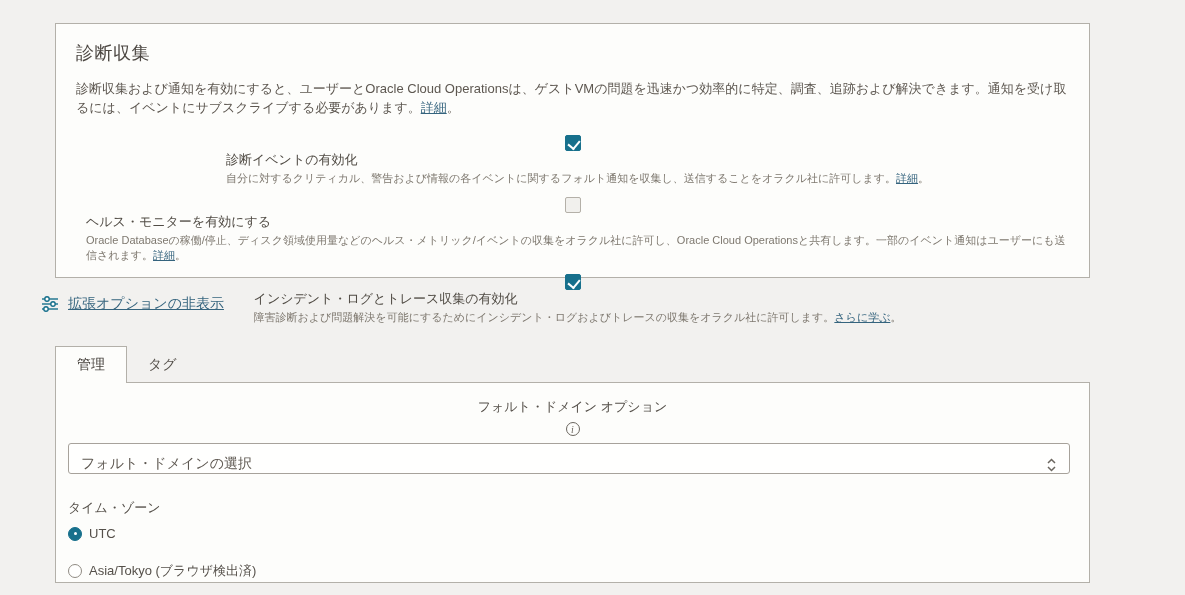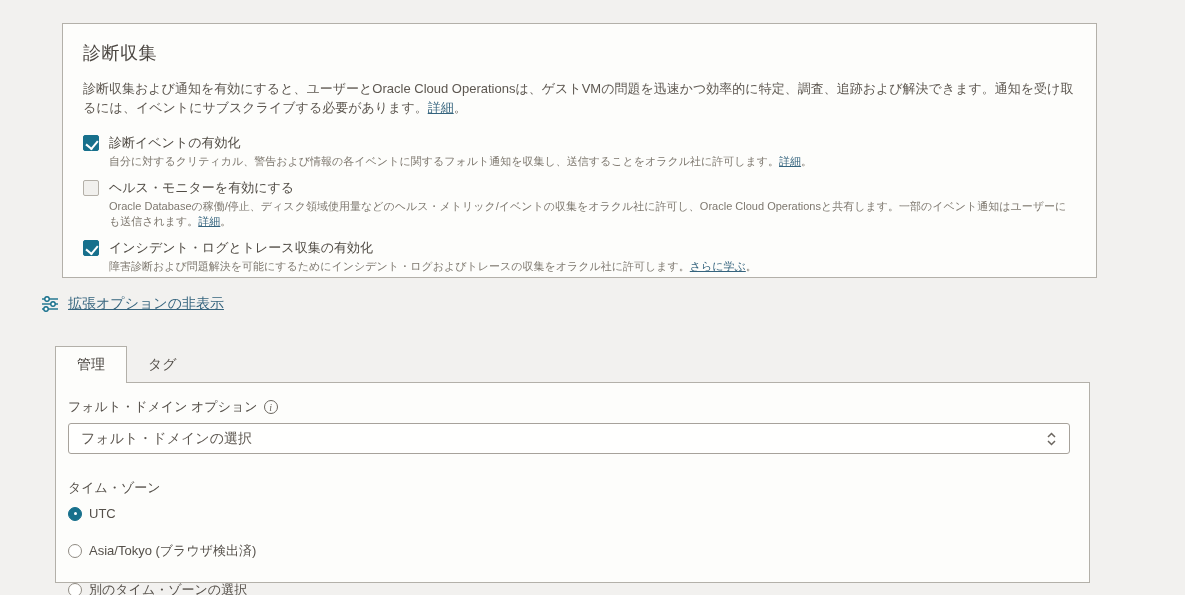--- a/index.html
+++ b/index.html
@@ -18,25 +18,25 @@
     position:relative;
   }
   .panel{
     position:absolute;
     left:55px;
     width:1035px;
     background:var(--panel_bg);
     border:1px solid var(--panel_border);
   }
   
-  .diag-panel{top:23px;height:255px;padding:17px 20px;margin-left:7px;}
+  .diag-panel{top:23px;height:255px;padding:17px 20px;}
   .diag-title{font-size:18px;font-weight:400;color:#4c4742;letter-spacing:.5px;}
   .diag-desc{margin-top:14px;font-size:13px;line-height:19px;color:#5d5750;max-width:1000px;}
   .check-list{margin-top:17px;display:flex;flex-direction:column;gap:10px;}
-  .check-row{display:flex;align-items:flex-start;}
+  .check-row{display:flex;align-items:center;flex-direction:column;}
   .checkbox{
     flex:0 0 auto;width:16px;height:16px;margin-top:1px;border-radius:2px;
     border:1px solid #b4b0a8;background:#f1f0ed;position:relative;cursor:pointer;
   }
   .checkbox.on{background:var(--accent);border-color:var(--accent);}
   .checkbox.on::after{
     content:"";position:absolute;left:4px;top:1.5px;width:6px;height:9px;
     border:solid #fff;border-width:0 2px 2px 0;transform:rotate(40deg);
   }
   .check-body{margin-left:10px;}
@@ -54,31 +54,31 @@
     font-size:14px;color:#55504a;cursor:pointer;
   }
   .tab.active{
     background:var(--panel_bg);
     border:1px solid var(--panel_border);
     border-bottom:none;
     color:#47423d;
   }
   
   .mgmt-panel{top:382px;height:201px;padding:15px 12px;z-index:1;}
-  .field-label-row{display:flex;align-items:center;gap:6px;font-size:13px;color:#55504a;}
+  .field-label-row{display:flex;align-items:center;gap:6px;font-size:13px;color:#55504a;flex-direction:column;}
   .info-icon{
     width:14px;height:14px;border:1px solid #6b665f;border-radius:50%;
     display:inline-flex;align-items:center;justify-content:center;
     font-family:"Liberation Serif","DejaVu Serif",serif;font-style:italic;
     font-size:10px;color:#6b665f;cursor:pointer;
   }
   .select{
     margin-top:7px;height:31px;width:1002px;background:#fffffe;
     border:1px solid #a7a29b;border-radius:3px;
-    display:flex;align-items:center;justify-content:space-between;
+    display:flex;align-items:flex-end;justify-content:space-between;
     padding:0 12px;font-size:14px;color:#5d5750;cursor:pointer;
   }
   .select-caret{display:inline-flex;color:#6b665f;}
   .tz-label{margin-top:25px;font-size:13px;color:#55504a;}
   .radio-list{margin-top:9px;display:flex;flex-direction:column;gap:21px;text-align:right;}
   .radio-row{display:flex;align-items:center;gap:7px;}
   .radio{
     width:14px;height:14px;border-radius:50%;border:1px solid #908b83;
     background:#fffffe;position:relative;cursor:pointer;flex:0 0 auto;
   }

